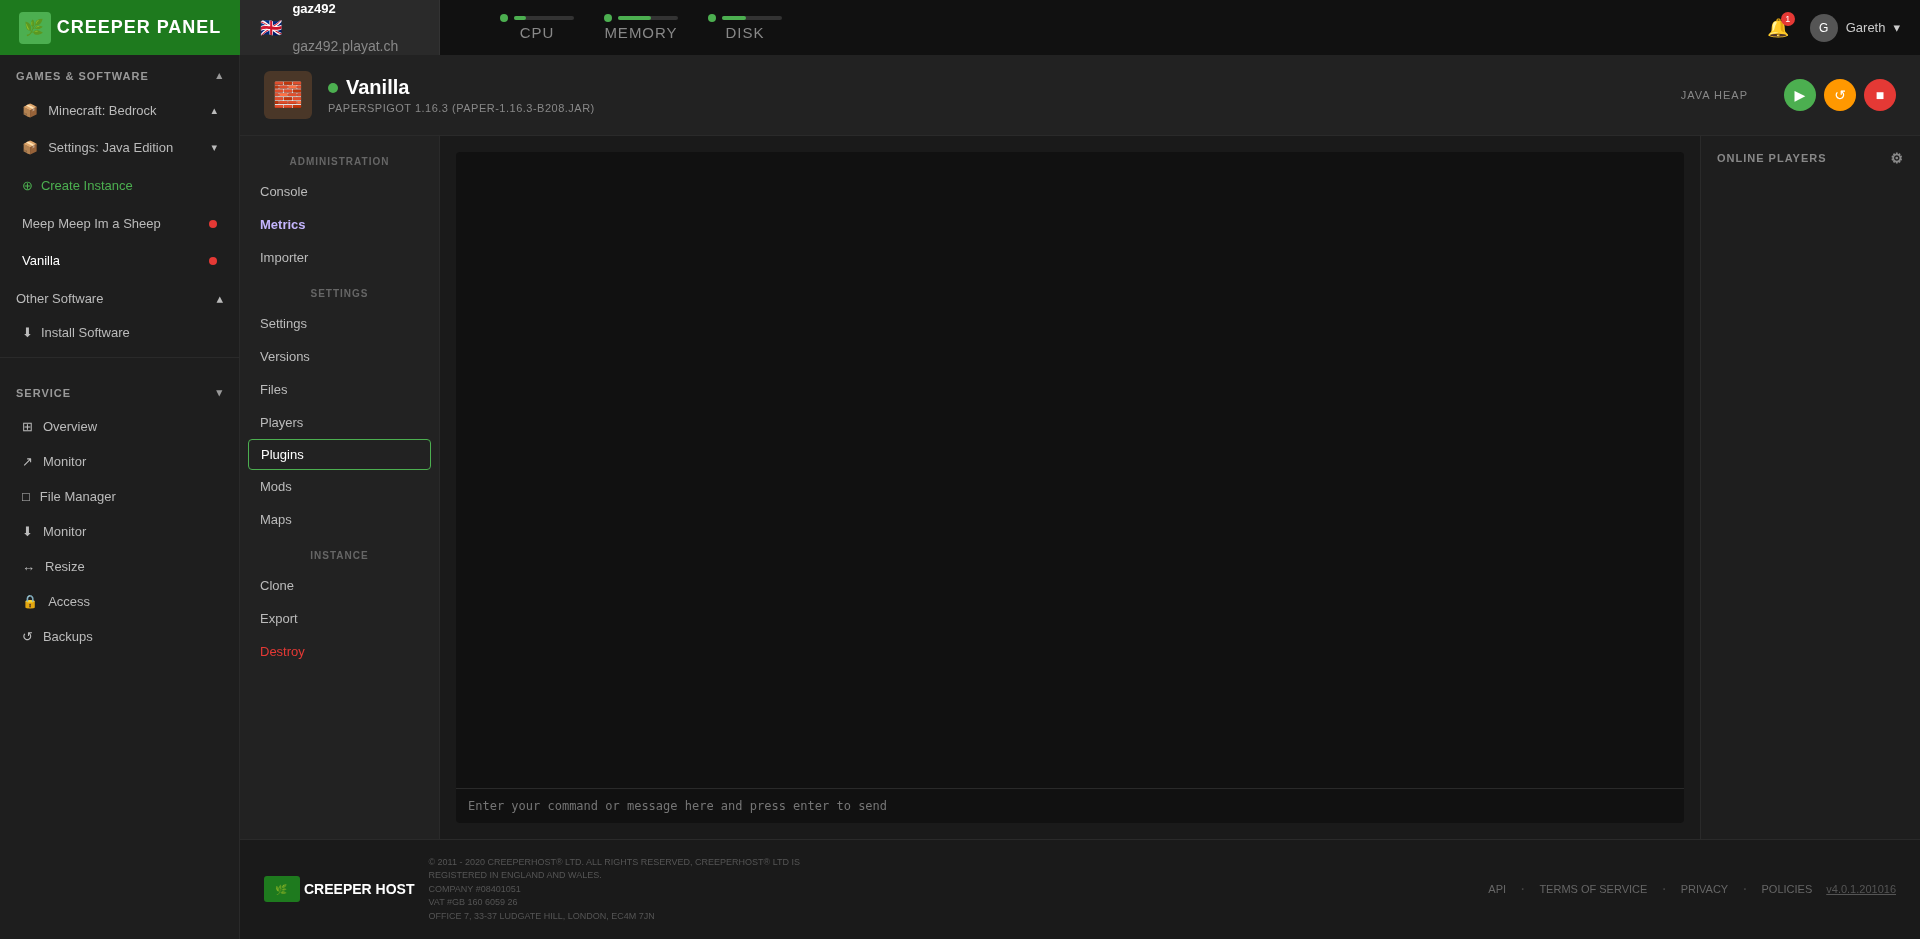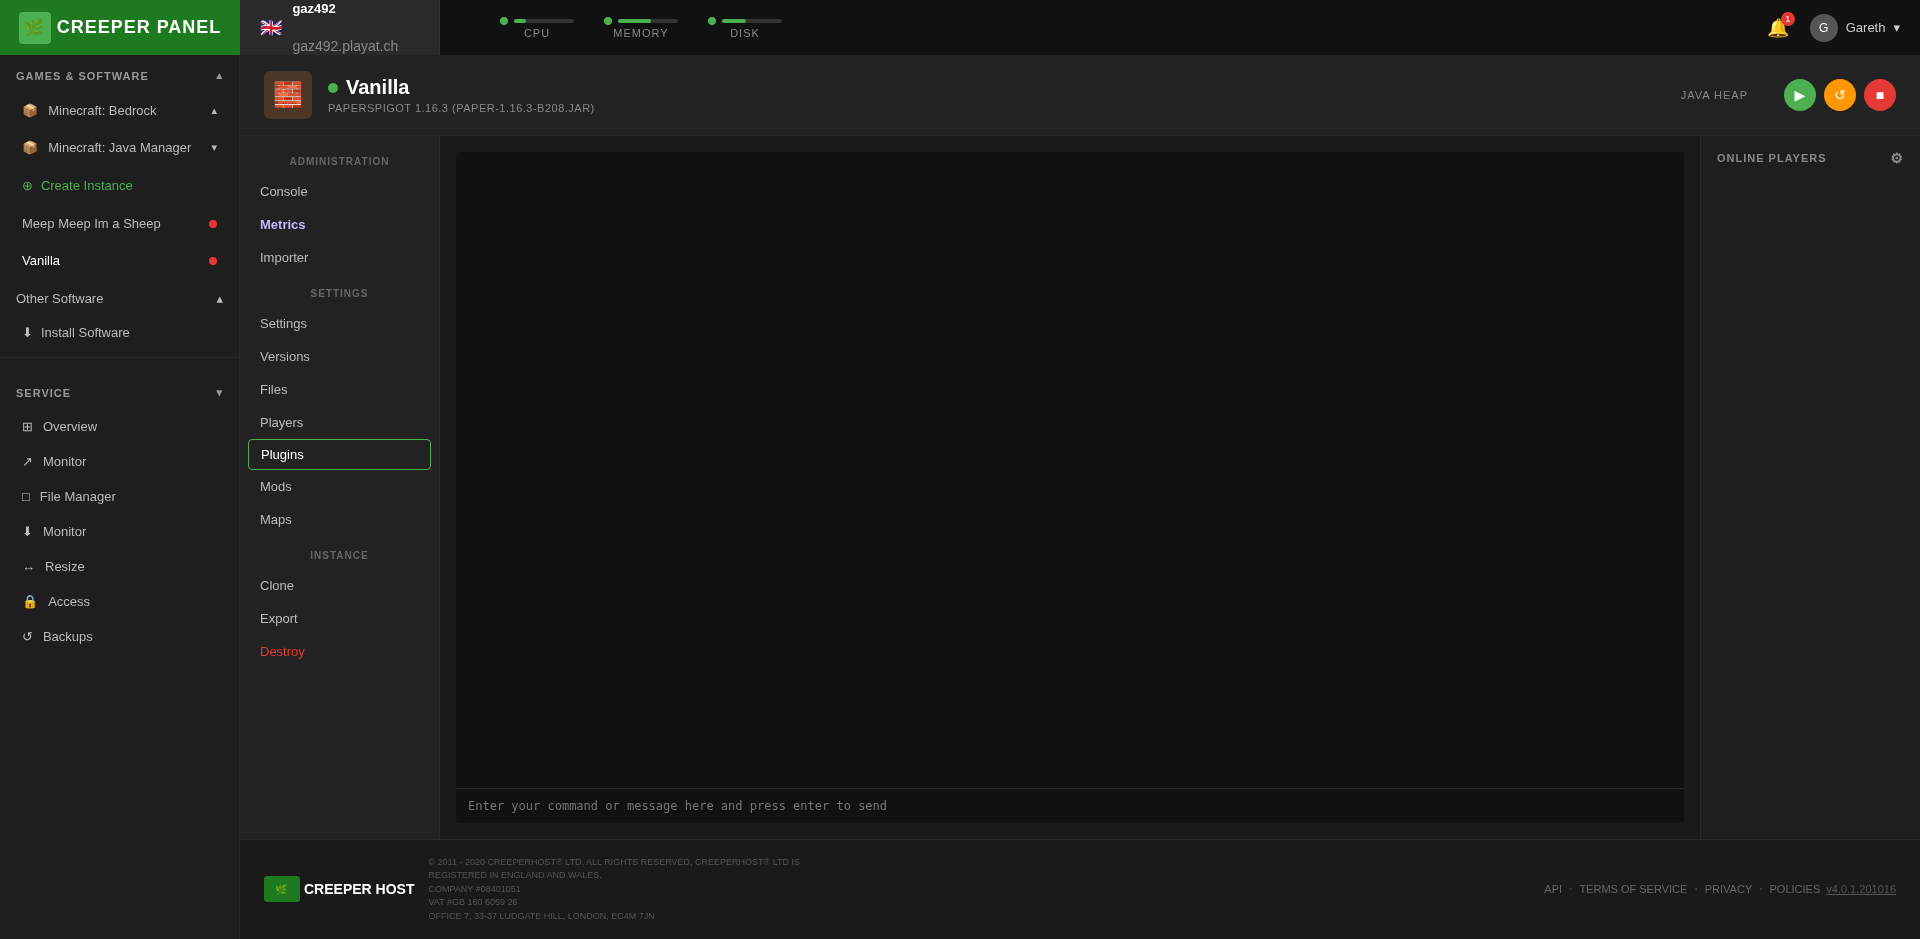--- a/index.html
+++ b/index.html
@@ -28,21 +28,21 @@
     .nav-stats {
       display: flex; align-items: center; gap: 30px; margin-left: 60px;
     }
     .stat-item {
       display: flex; flex-direction: column; align-items: center; gap: 2px;
     }
     .stat-bar-wrap { display: flex; align-items: center; gap: 6px; }
     .stat-dot { width: 8px; height: 8px; border-radius: 50%; background: #4caf50; }
     .stat-bar { width: 60px; height: 4px; background: #333; border-radius: 2px; }
     .stat-bar-fill { height: 100%; border-radius: 2px; background: #4caf50; }
-    .stat-label { font-size: 11px; color: #888; letter-spacing: 1px; }
+    .stat-label { font-size: 15px; color: #888; letter-spacing: 1px; }
     .nav-right {
       margin-left: auto; display: flex; align-items: center; gap: 15px; padding-right: 20px;
     }
     .notif-btn {
       position: relative; width: 32px; height: 32px; background: none; border: none; cursor: pointer; color: #ccc; font-size: 18px; display: flex; align-items: center; justify-content: center;
     }
     .notif-badge {
       position: absolute; top: 0; right: 0; background: #e53935; color: #fff; border-radius: 50%; width: 14px; height: 14px; font-size: 9px; display: flex; align-items: center; justify-content: center;
     }
     .user-btn {
@@ -169,21 +169,21 @@
       background: #1a1a1a; border-top: 1px solid #2a2a2a; padding: 16px 24px; display: flex; align-items: center; justify-content: space-between; flex-shrink: 0;
     }
     .footer-brand-section { display: flex; align-items: center; gap: 14px; }
     .footer-brand-logo {
       display: flex; align-items: center; gap: 4px; font-weight: 700; font-size: 14px; color: #fff;
     }
     .footer-brand-logo-icon {
       width: 36px; height: 26px; background: #1e7a1e; border-radius: 3px; display: flex; align-items: center; justify-content: center; font-size: 10px; color: #fff; font-weight: 700;
     }
     .footer-copy { font-size: 9px; color: #555; line-height: 1.5; max-width: 400px; }
-    .footer-nav-links { display: flex; gap: 6px; align-items: center; }
+    .footer-nav-links { display: flex; gap: 14px; align-items: center; }
     .footer-nav-link { font-size: 11px; color: #666; cursor: pointer; }
     .footer-nav-sep { color: #444; }
     .footer-ver { font-size: 11px; color: #555; text-decoration: underline; }
   </style>
 </head>
 <body>
 
 <div class="top-nav">
   <div class="brand">
     <div class="brand-logo">
@@ -247,21 +247,21 @@
       <span>GAMES &amp; SOFTWARE</span>
       <span>▴</span>
     </div>
     <div class="sidebar-item">
       <span>📦</span>
       <span>Minecraft: Bedrock</span>
       <span style="margin-left:auto; font-size:11px;">▴</span>
     </div>
     <div class="sidebar-item">
       <span>📦</span>
-      <span>Minecraft: Java Manager</span>
+      <span>Settings: Java Edition</span>
       <span style="margin-left:auto; font-size:11px;">▾</span>
     </div>
     <div class="create-instance">
       <span>⊕</span>
       <span>Create Instance</span>
     </div>
     <div class="sidebar-item">
       <span>Meep Meep Im a Sheep</span>
       <span class="dot dot-red"></span>
     </div>

